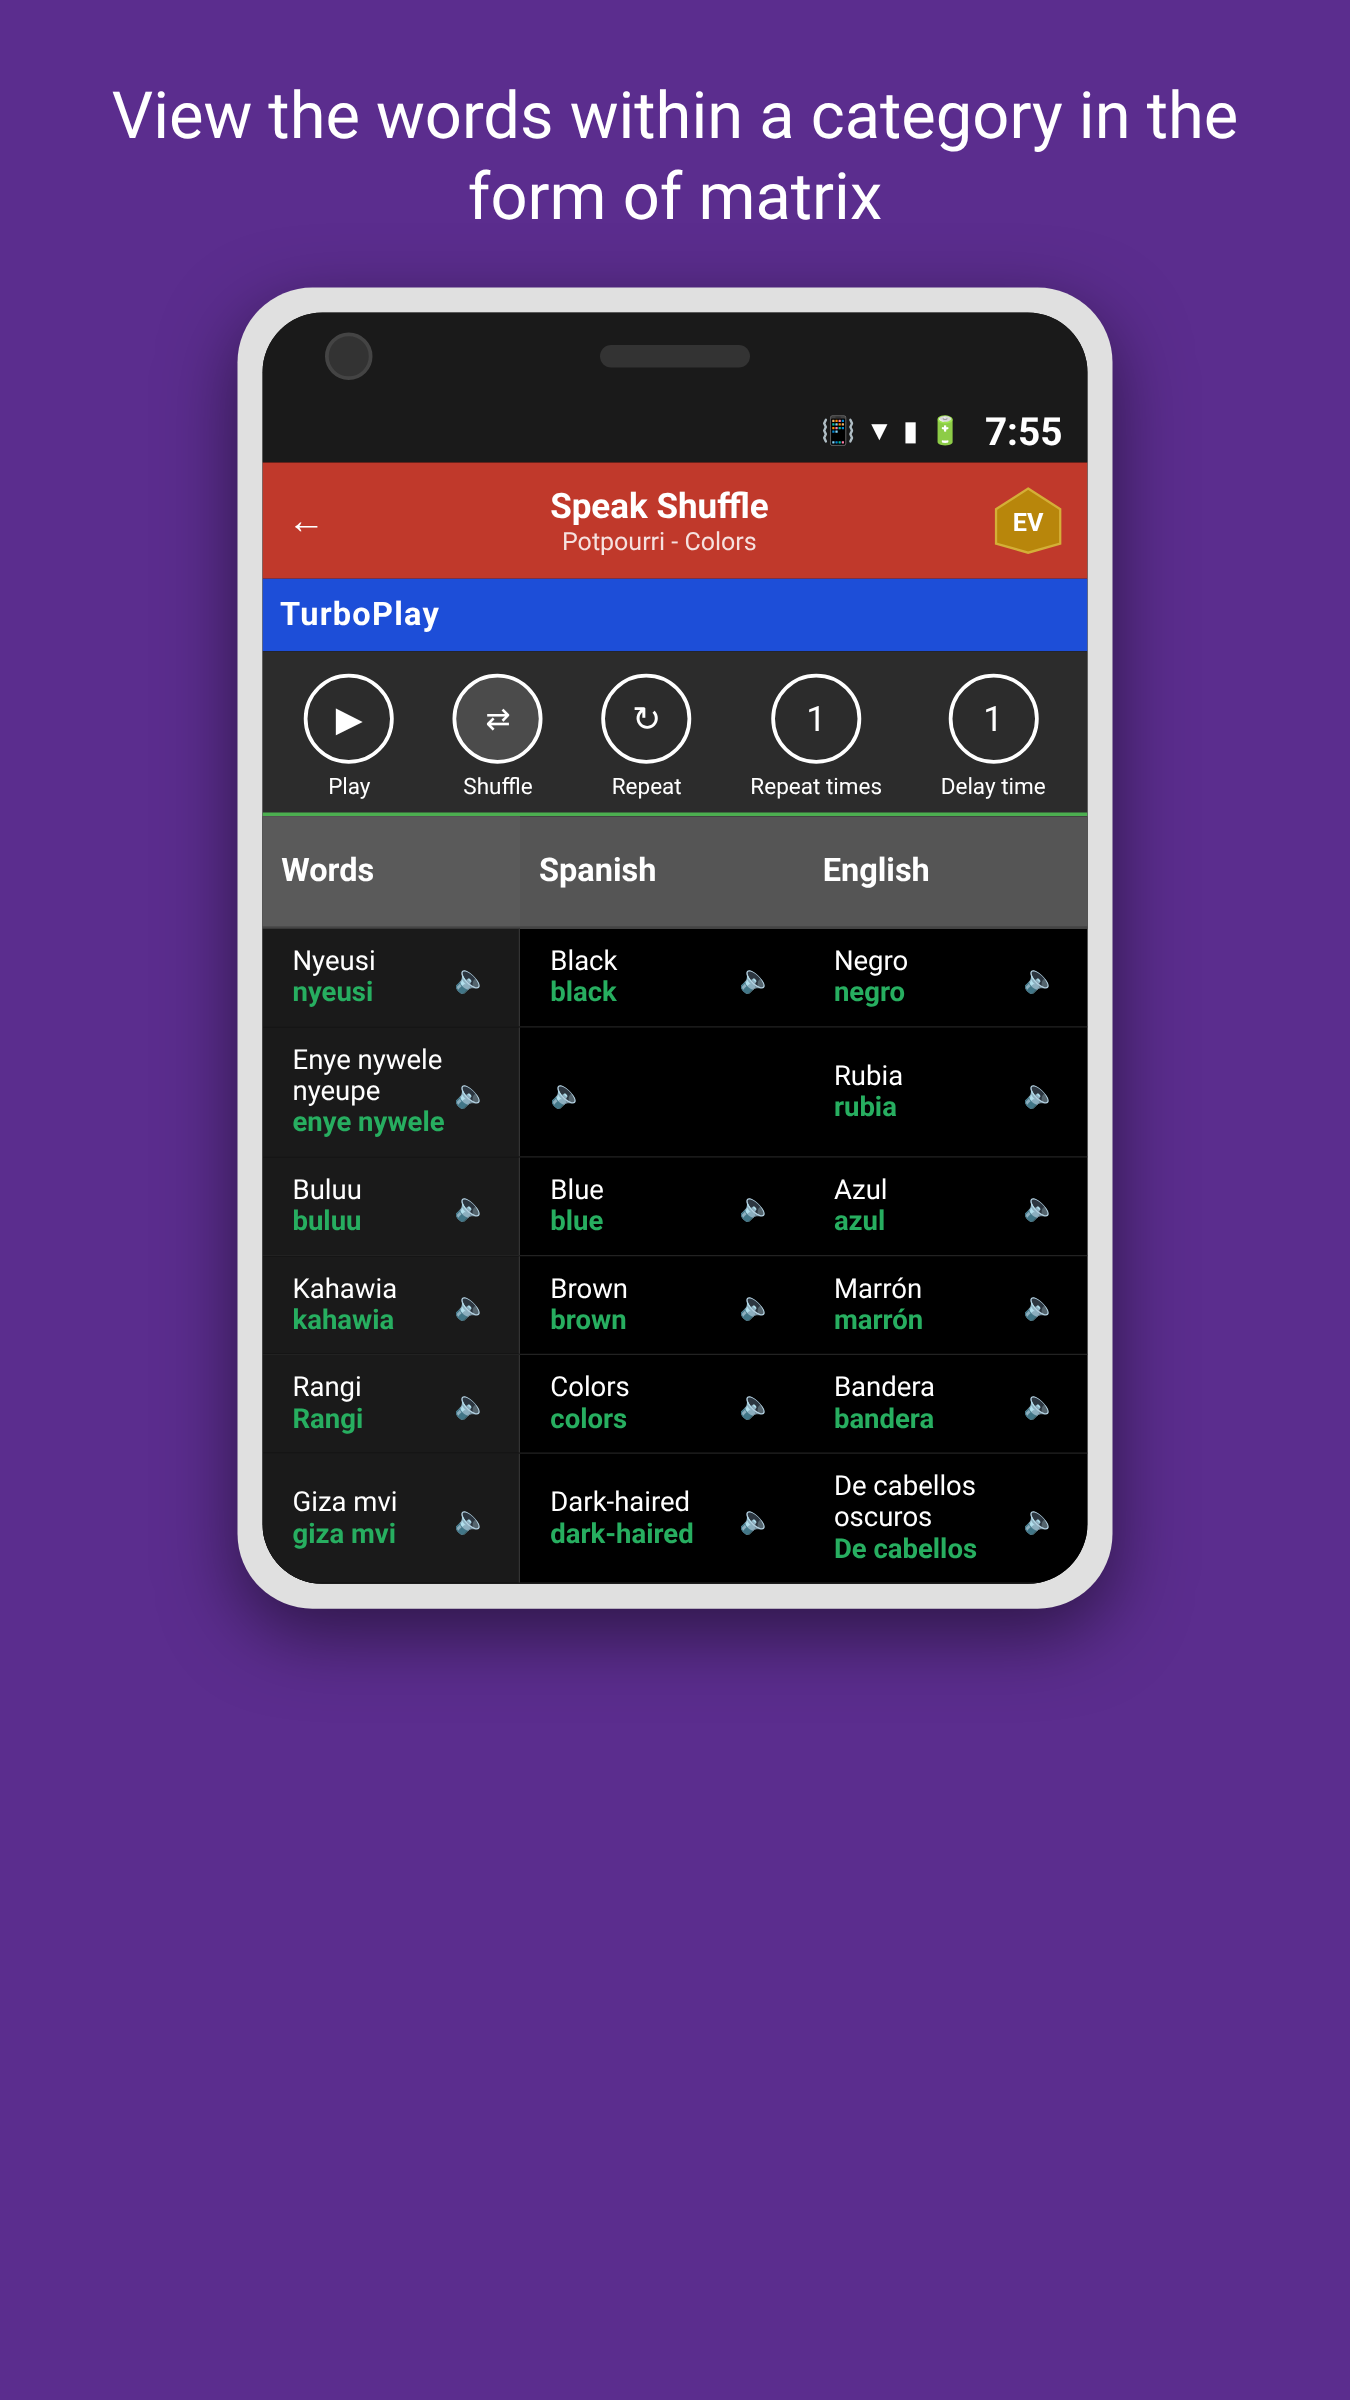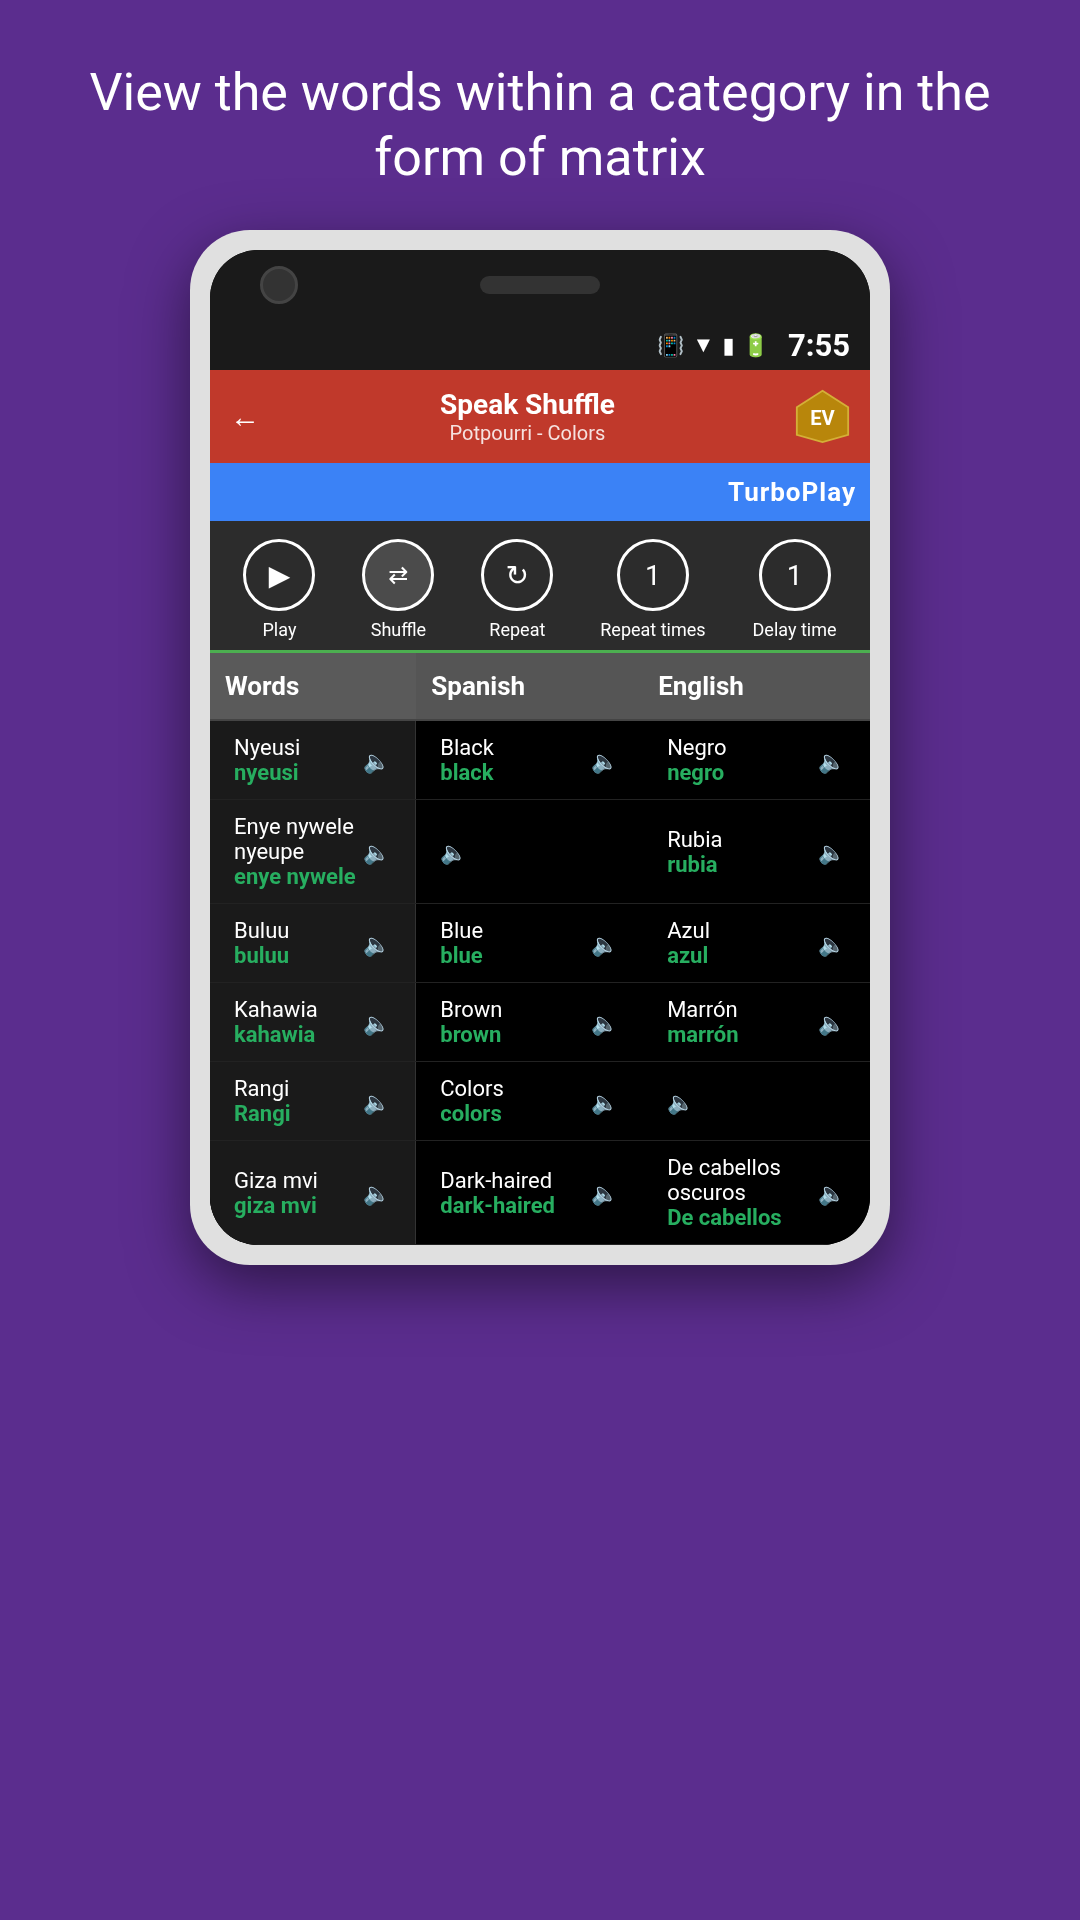--- a/index.html
+++ b/index.html
@@ -119,22 +119,22 @@
       font-size: 20px;
     }
 
     .ev-logo {
       width: 55px;
       height: 55px;
     }
 
     
     .turboplay-bar {
-      background: #3b82f6;
-      text-align: right;
+      background: #1d4ed8;
+      text-align: left;
       padding: 14px;
       color: white;
       font-size: 26px;
       font-weight: bold;
       letter-spacing: 1px;
     }
 
     
     .controls-bar {
       background: #2c2c2c;
@@ -181,21 +181,21 @@
     }
 
     .table-header {
       display: grid;
       grid-template-columns: 1fr 1.1fr 1.1fr;
       background: #555;
       border-bottom: 2px solid #444;
     }
 
     .table-header-cell {
-      padding: 18px 15px;
+      padding: 29px 15px;
       font-size: 26px;
       font-weight: bold;
       color: white;
     }
 
     .table-header-cell:first-child {
       background: #5a5a5a;
     }
 
     .table-row {
@@ -423,20 +423,24 @@
           <span class="sound-icon">🔈</span>
         </div>
         <div class="table-cell">
           <div class="cell-text-wrapper">
             <span class="cell-primary">Colors</span>
             <span class="cell-secondary">colors</span>
           </div>
           <span class="sound-icon">🔈</span>
         </div>
         <div class="table-cell">
+          <div class="cell-text-wrapper">
+            <span class="cell-primary">Bandera</span>
+            <span class="cell-secondary">bandera</span>
+          </div>
           <span class="sound-icon">🔈</span>
         </div>
       </div>
 
       <div class="table-row">
         <div class="table-cell words-col">
           <div class="cell-text-wrapper">
             <span class="cell-primary">Giza mvi</span>
             <span class="cell-secondary">giza mvi</span>
           </div>

